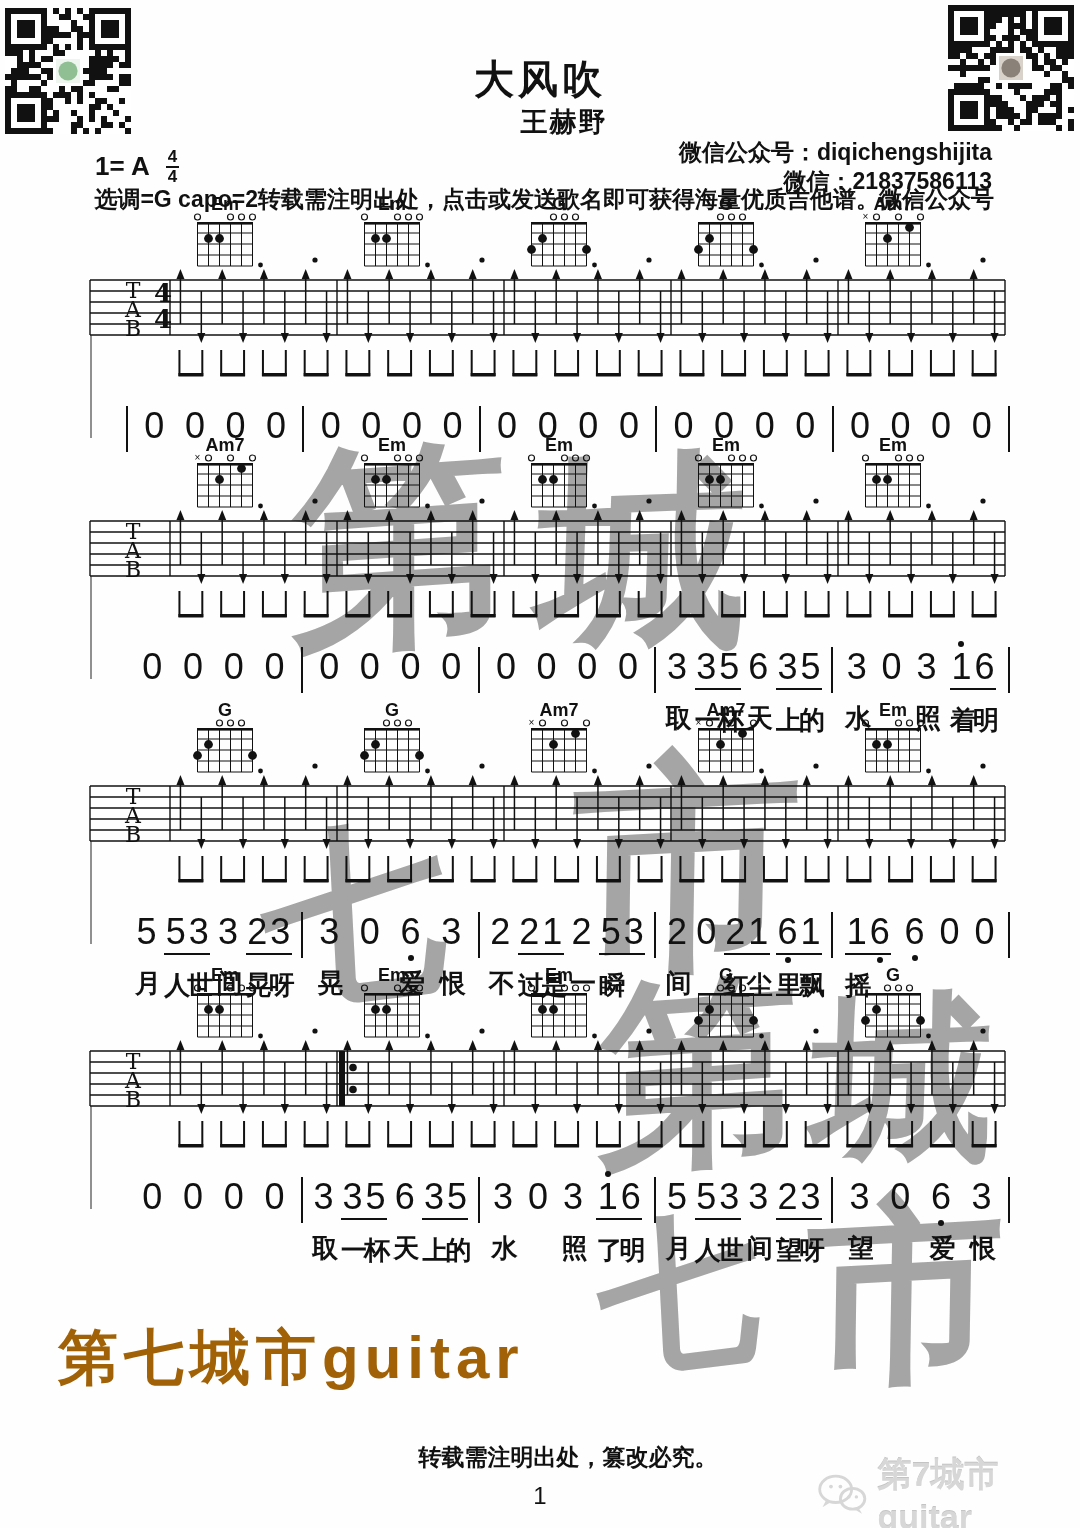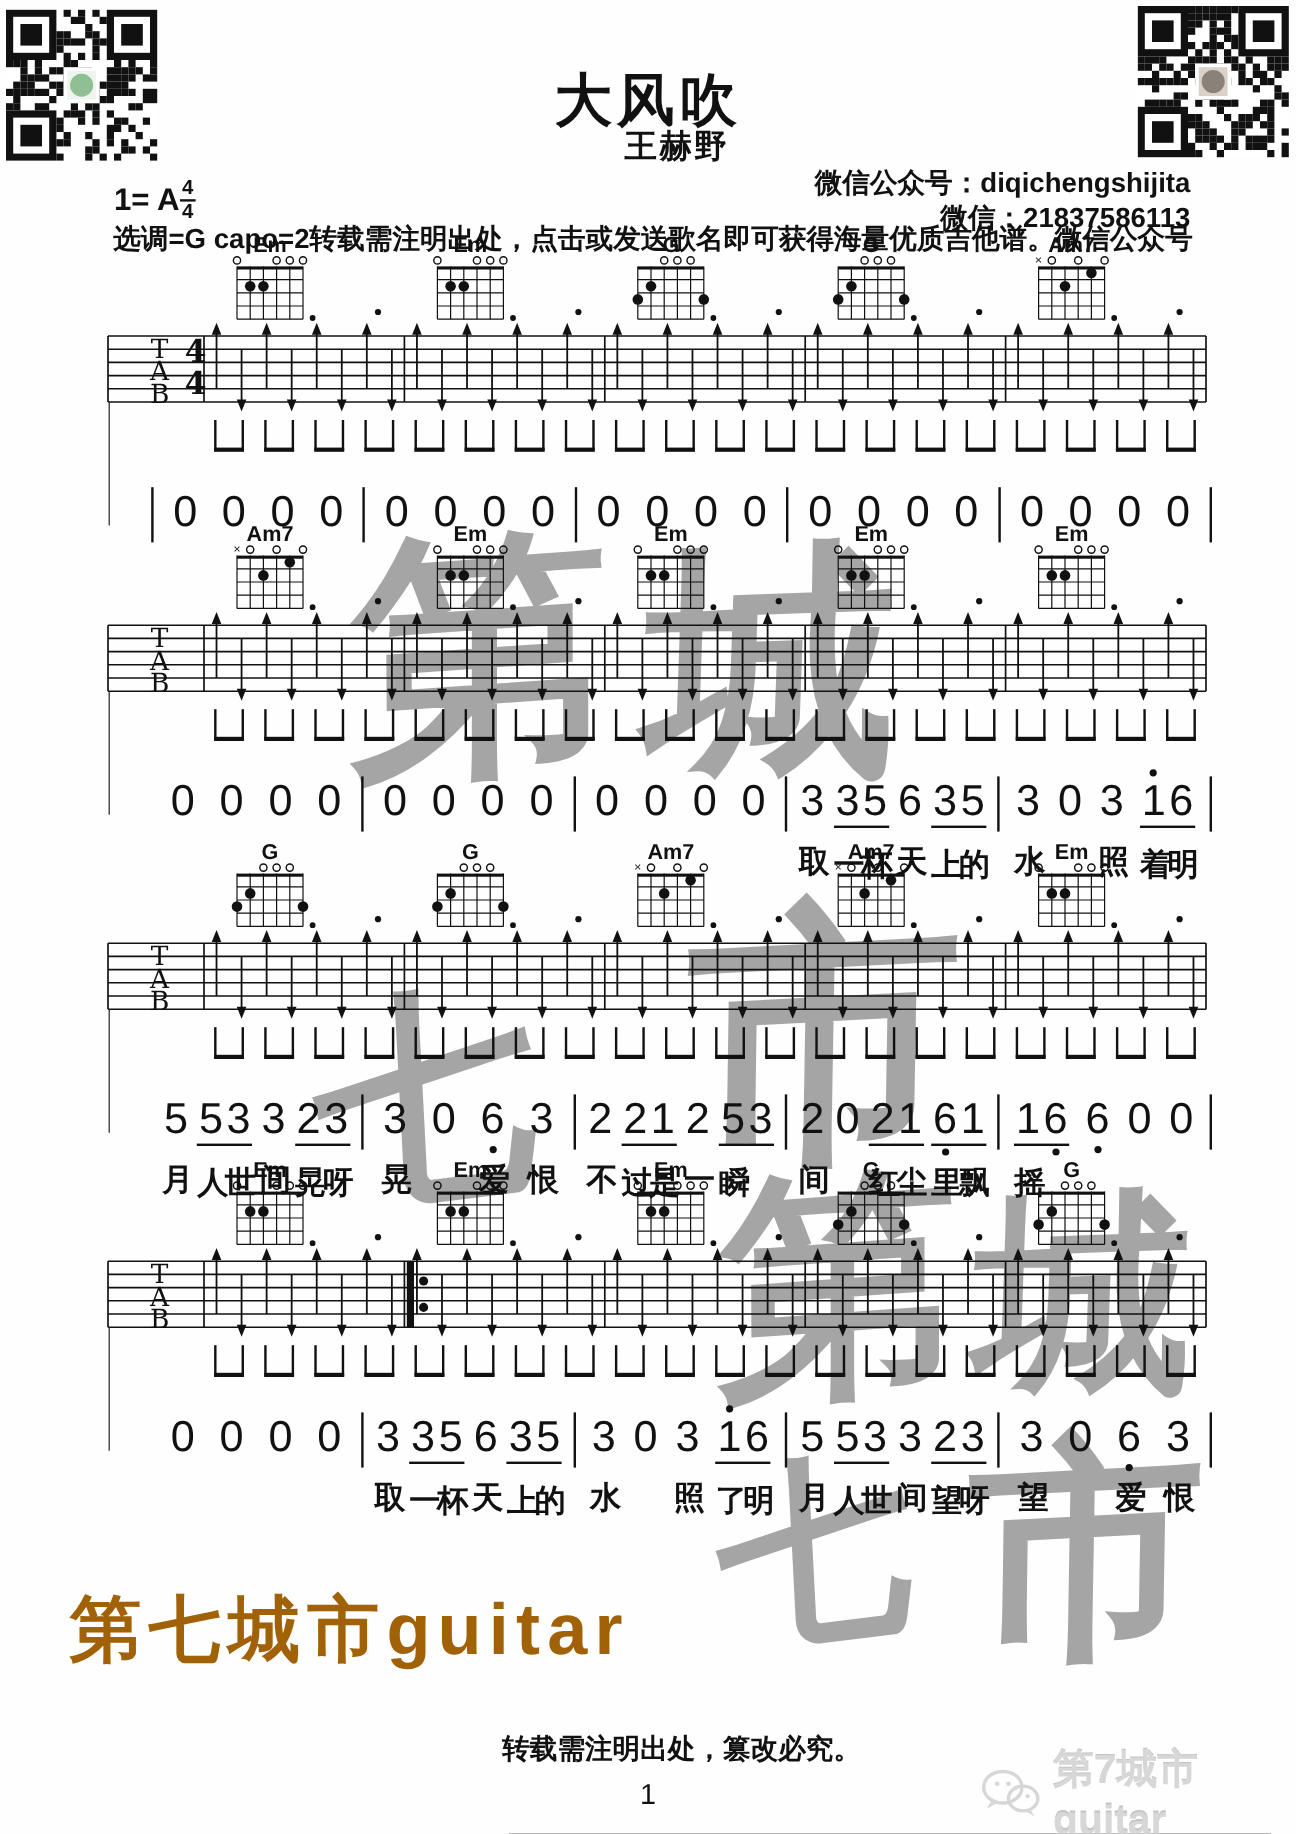--- a/index.html
+++ b/index.html
@@ -1,25 +1,25 @@
 <!DOCTYPE html>
 <html><head>
 <meta charset="utf-8">
 <style>
   html,body{margin:0;padding:0;background:#888;}
   .page{position:relative;width:1080px;height:1528px;background:#fefefe;margin:0 auto;
         font-family:"Liberation Sans",sans-serif;overflow:hidden;color:#111;}
   
   .qr{position:absolute;}
   .title{position:absolute;top:52px;left:0;width:100%;text-align:center;
-         font-size:48px;font-weight:bold;letter-spacing:4px;}
+         font-size:40px;font-weight:bold;letter-spacing:4px;}
   .artist{position:absolute;top:104px;left:0;width:100%;text-align:center;
           font-size:27px;font-weight:bold;letter-spacing:2px;margin-left:24px;}
   .keyline{position:absolute;top:148px;left:95px;font-size:26px;font-weight:bold;
-           display:flex;align-items:center;gap:0;}
+           display:flex;align-items:center;gap:16px;}
   .frac{display:inline-flex;flex-direction:column;align-items:center;font-size:17px;
         line-height:1.05;font-weight:bold;}
   .frac .ft{border-bottom:2px solid #111;padding:0 2px;}
   .wechat{position:absolute;top:138px;right:88px;text-align:right;font-size:23px;
           font-weight:bold;line-height:1.25;margin-left:36px;}
   .inforow{position:absolute;top:184px;left:88px;right:86px;display:flex;
            justify-content:flex-end;font-size:23px;font-weight:bold;white-space:nowrap;}
   
   .sys{position:absolute;left:0;width:1080px;}
   .numline{position:absolute;left:126px;width:884px;display:flex;align-items:flex-start;}

